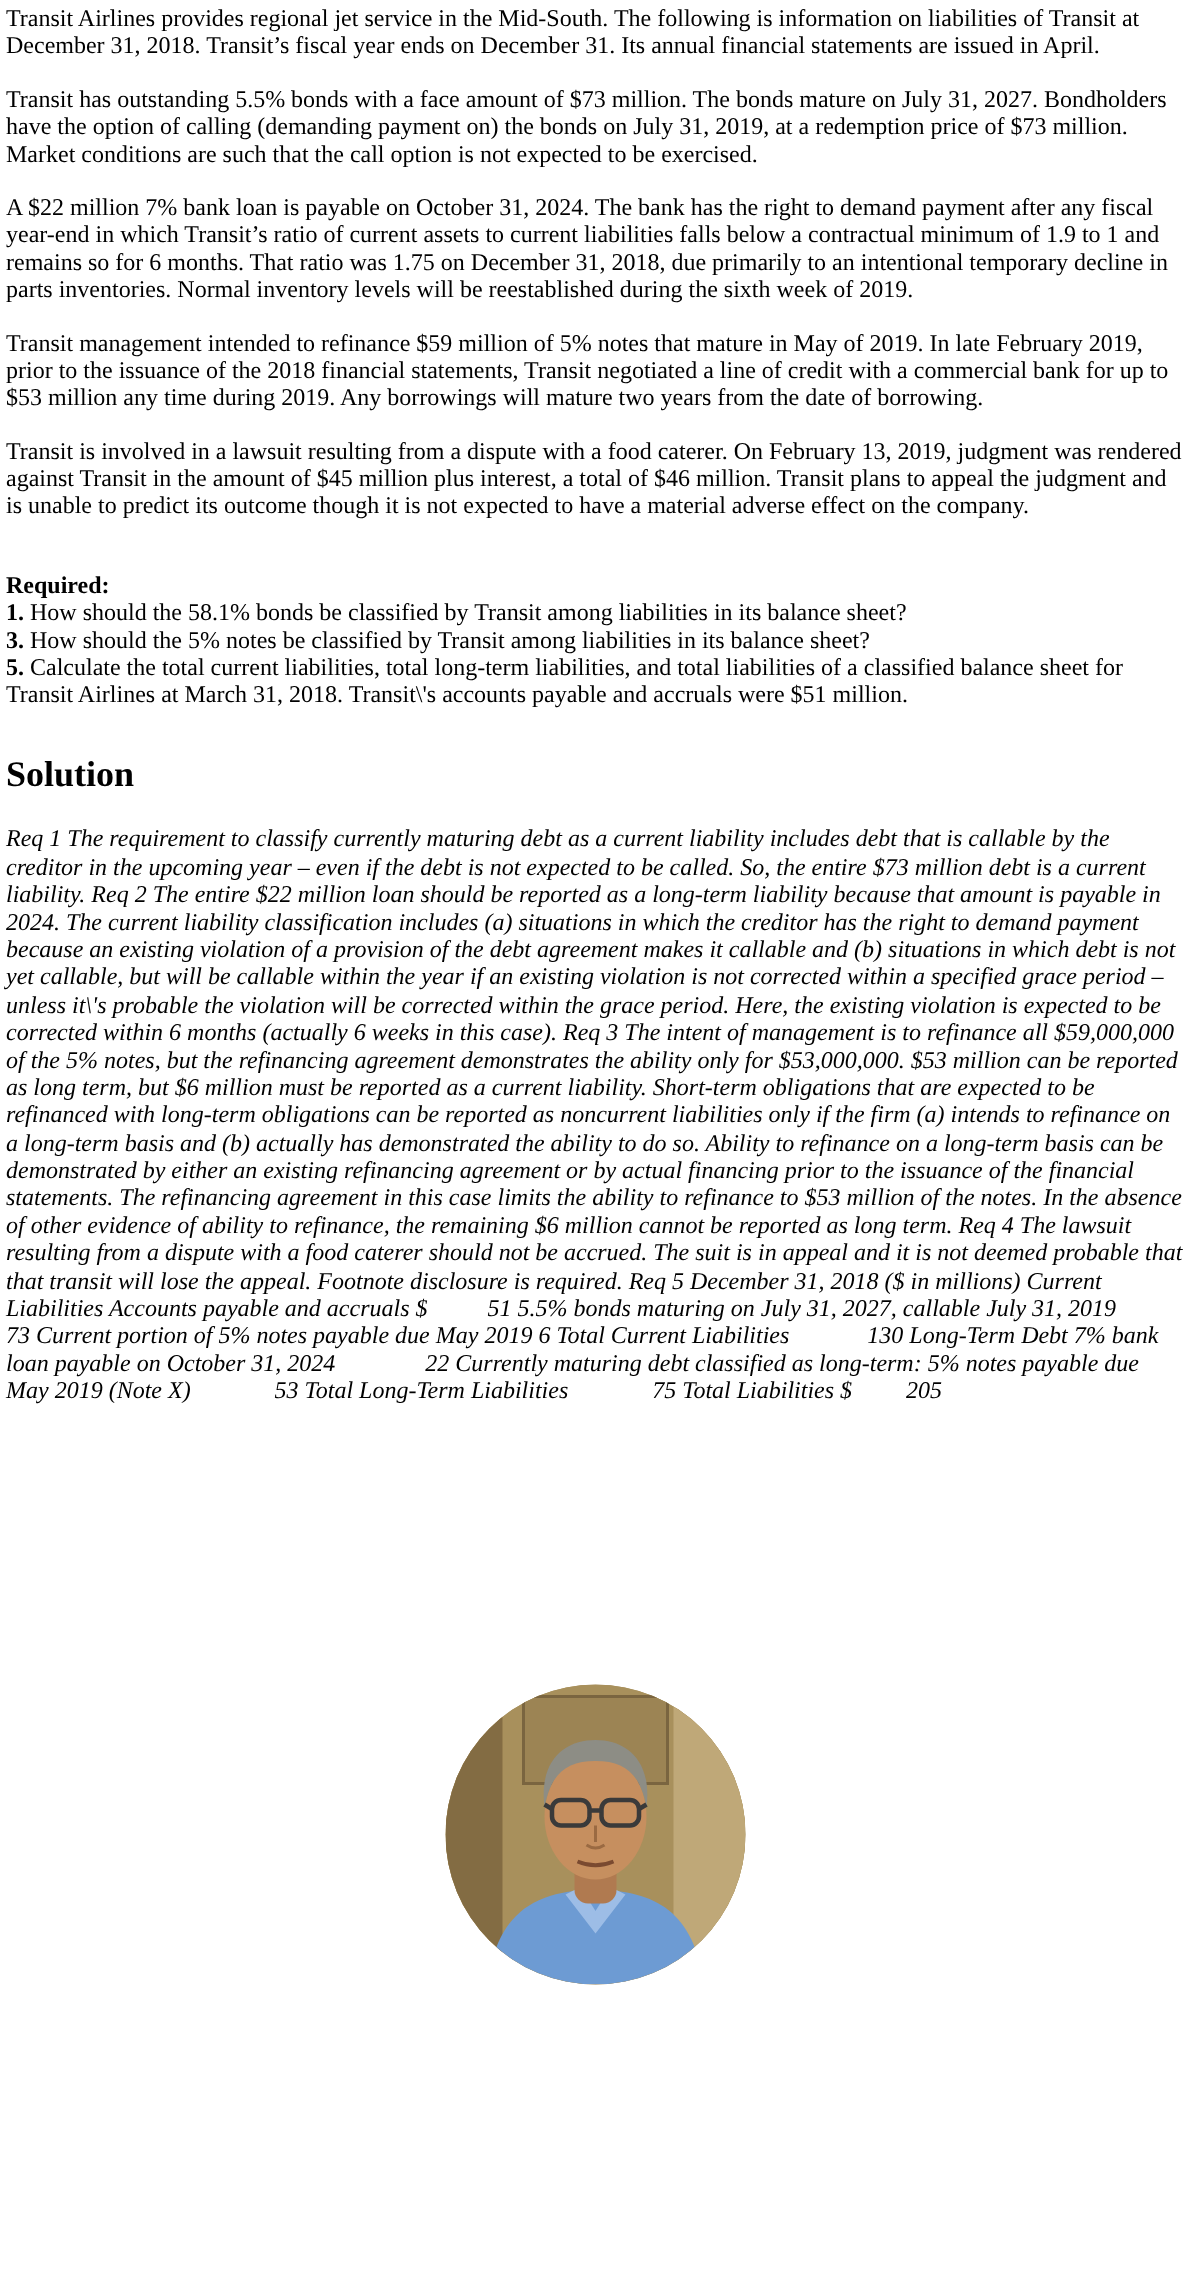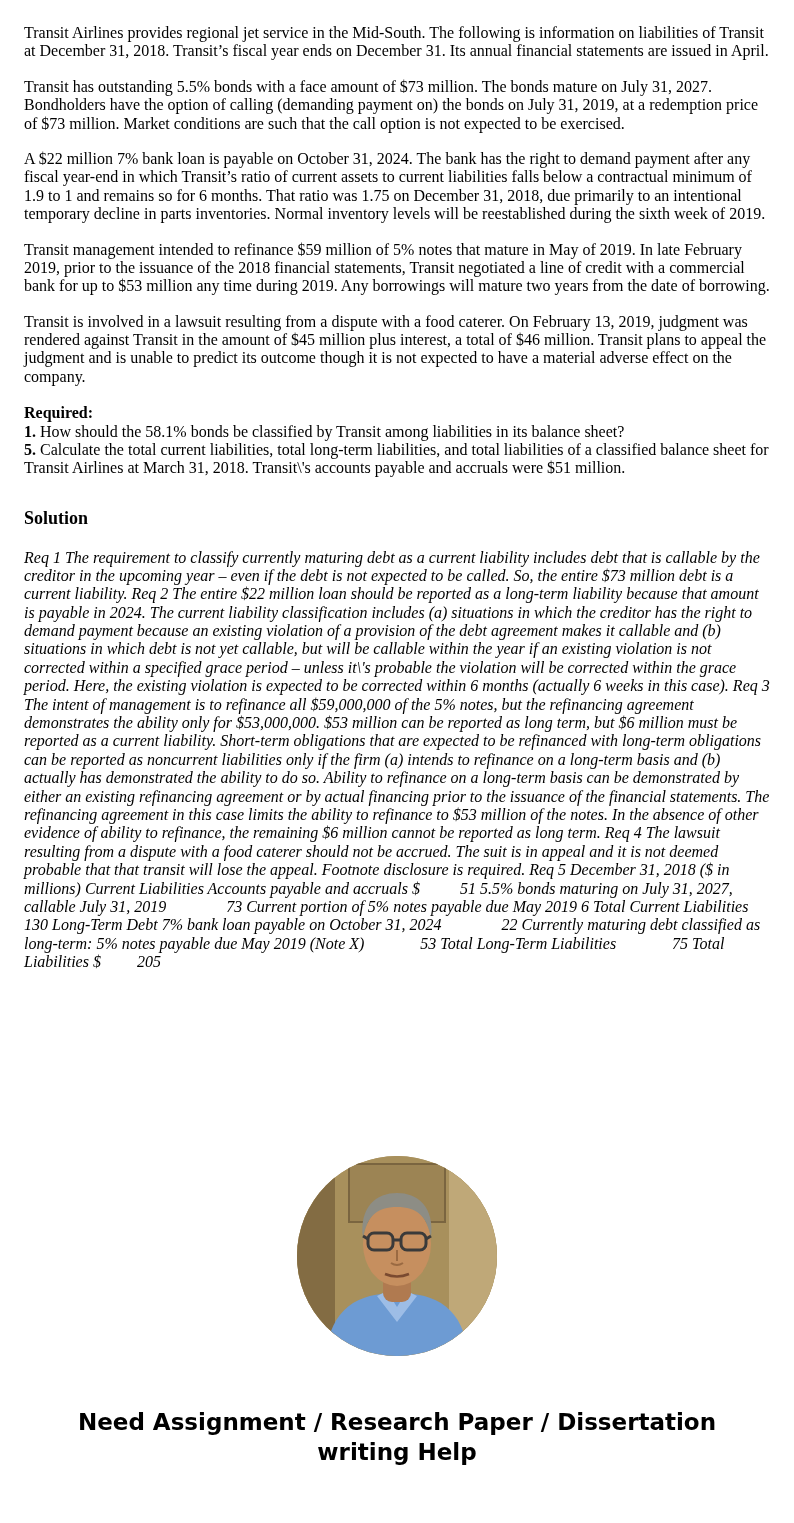--- a/index.html
+++ b/index.html
@@ -6,32 +6,32 @@
   body {
     width: 794px;
     height: 1523px;
     background: #ffffff;
     color: #000000;
     font-family: "Liberation Serif", serif;
     font-size: 16px;
     line-height: 1.15;
     overflow: hidden;
   }
-  .page { padding: 24px; }
+  .page { padding: 4px; }
 
   p.para { margin: 0 0 17px 0; }
 
-  .required { margin-top: 18px; font-family: Liberation Serif, serif; }
+  .required { margin-top: 34px; font-family: Liberation Serif, serif; }
   .required-label { font-weight: bold; }
   .req-item { margin: 0; }
   .req-item .num { font-weight: bold; }
 
   .solution-heading {
     font-weight: bold;
-    font-size: 18px;
+    font-size: 24px;
     margin: 30px 0 20px 0;
   }
   .solution-text {
     margin: 0;
     white-space: pre-wrap;
     font-style: italic;
   }
 
   .avatar {
     width: 200px;
@@ -64,20 +64,24 @@
   <p class="para">Transit management intended to refinance $59 million of 5% notes that mature in May of 2019. In late February 2019, prior to the issuance of the 2018 financial statements, Transit negotiated a line of credit with a commercial bank for up to $53 million any time during 2019. Any borrowings will mature two years from the date of borrowing.</p>
   <p class="para">Transit is involved in a lawsuit resulting from a dispute with a food caterer. On February 13, 2019, judgment was rendered against Transit in the amount of $45 million plus interest, a total of $46 million. Transit plans to appeal the judgment and is unable to predict its outcome though it is not expected to have a material adverse effect on the company.</p>
 
   <div class="required">
     <div class="required-label">Required:</div>
     <div class="req-item">
       <span class="num">1.</span>
       <span>How should the 58.1% bonds be classified by Transit among liabilities in its balance sheet?</span>
     </div>
     <div class="req-item">
+      <span class="num">3.</span>
+      <span>How should the 5% notes be classified by Transit among liabilities in its balance sheet?</span>
+    </div>
+    <div class="req-item">
       <span class="num">5.</span>
       <span>Calculate the total current liabilities, total long-term liabilities, and total liabilities of a classified balance sheet for Transit Airlines at March 31, 2018. Transit\'s accounts payable and accruals were $51 million.</span>
     </div>
   </div>
 
   <div class="solution-heading">Solution</div>
 
   <p class="solution-text">Req 1 The requirement to classify currently maturing debt as a current liability includes debt that is callable by the creditor in the upcoming year – even if the debt is not expected to be called. So, the entire $73 million debt is a current liability. Req 2 The entire $22 million loan should be reported as a long-term liability because that amount is payable in 2024. The current liability classification includes (a) situations in which the creditor has the right to demand payment because an existing violation of a provision of the debt agreement makes it callable and (b) situations in which debt is not yet callable, but will be callable within the year if an existing violation is not corrected within a specified grace period – unless it\'s probable the violation will be corrected within the grace period. Here, the existing violation is expected to be corrected within 6 months (actually 6 weeks in this case). Req 3 The intent of management is to refinance all $59,000,000 of the 5% notes, but the refinancing agreement demonstrates the ability only for $53,000,000. $53 million can be reported as long term, but $6 million must be reported as a current liability. Short-term obligations that are expected to be refinanced with long-term obligations can be reported as noncurrent liabilities only if the firm (a) intends to refinance on a long-term basis and (b) actually has demonstrated the ability to do so. Ability to refinance on a long-term basis can be demonstrated by either an existing refinancing agreement or by actual financing prior to the issuance of the financial statements. The refinancing agreement in this case limits the ability to refinance to $53 million of the notes. In the absence of other evidence of ability to refinance, the remaining $6 million cannot be reported as long term. Req 4 The lawsuit resulting from a dispute with a food caterer should not be accrued. The suit is in appeal and it is not deemed probable that that transit will lose the appeal. Footnote disclosure is required. Req 5 December 31, 2018 ($ in millions) Current Liabilities Accounts payable and accruals $          51 5.5% bonds maturing on July 31, 2027, callable July 31, 2019               73 Current portion of 5% notes payable due May 2019 6 Total Current Liabilities             130 Long-Term Debt 7% bank loan payable on October 31, 2024               22 Currently maturing debt classified as long-term: 5% notes payable due May 2019 (Note X)              53 Total Long-Term Liabilities              75 Total Liabilities $         205</p>
 
   <div class="avatar">
@@ -97,16 +101,15 @@
         <line x1="96" y1="84" x2="104" y2="84"></line>
         <line x1="66" y1="80" x2="71" y2="83"></line>
         <line x1="134" y1="80" x2="129" y2="83"></line>
       </g>
       <path d="M100 94 L100 105 M94 107 Q100 111 106 107" stroke="#9a6a42" stroke-width="2" fill="none"></path>
       <path d="M88 118 Q100 123 112 118" stroke="#7a4a30" stroke-width="2.5" fill="none"></path>
     </svg>
   </div>
 
   <div class="footer">
-    <div class="footer-line">Need Assignment / Research Paper / Dissertation writing Help</div>
   </div>
 
 </div>
 
 </body></html>

